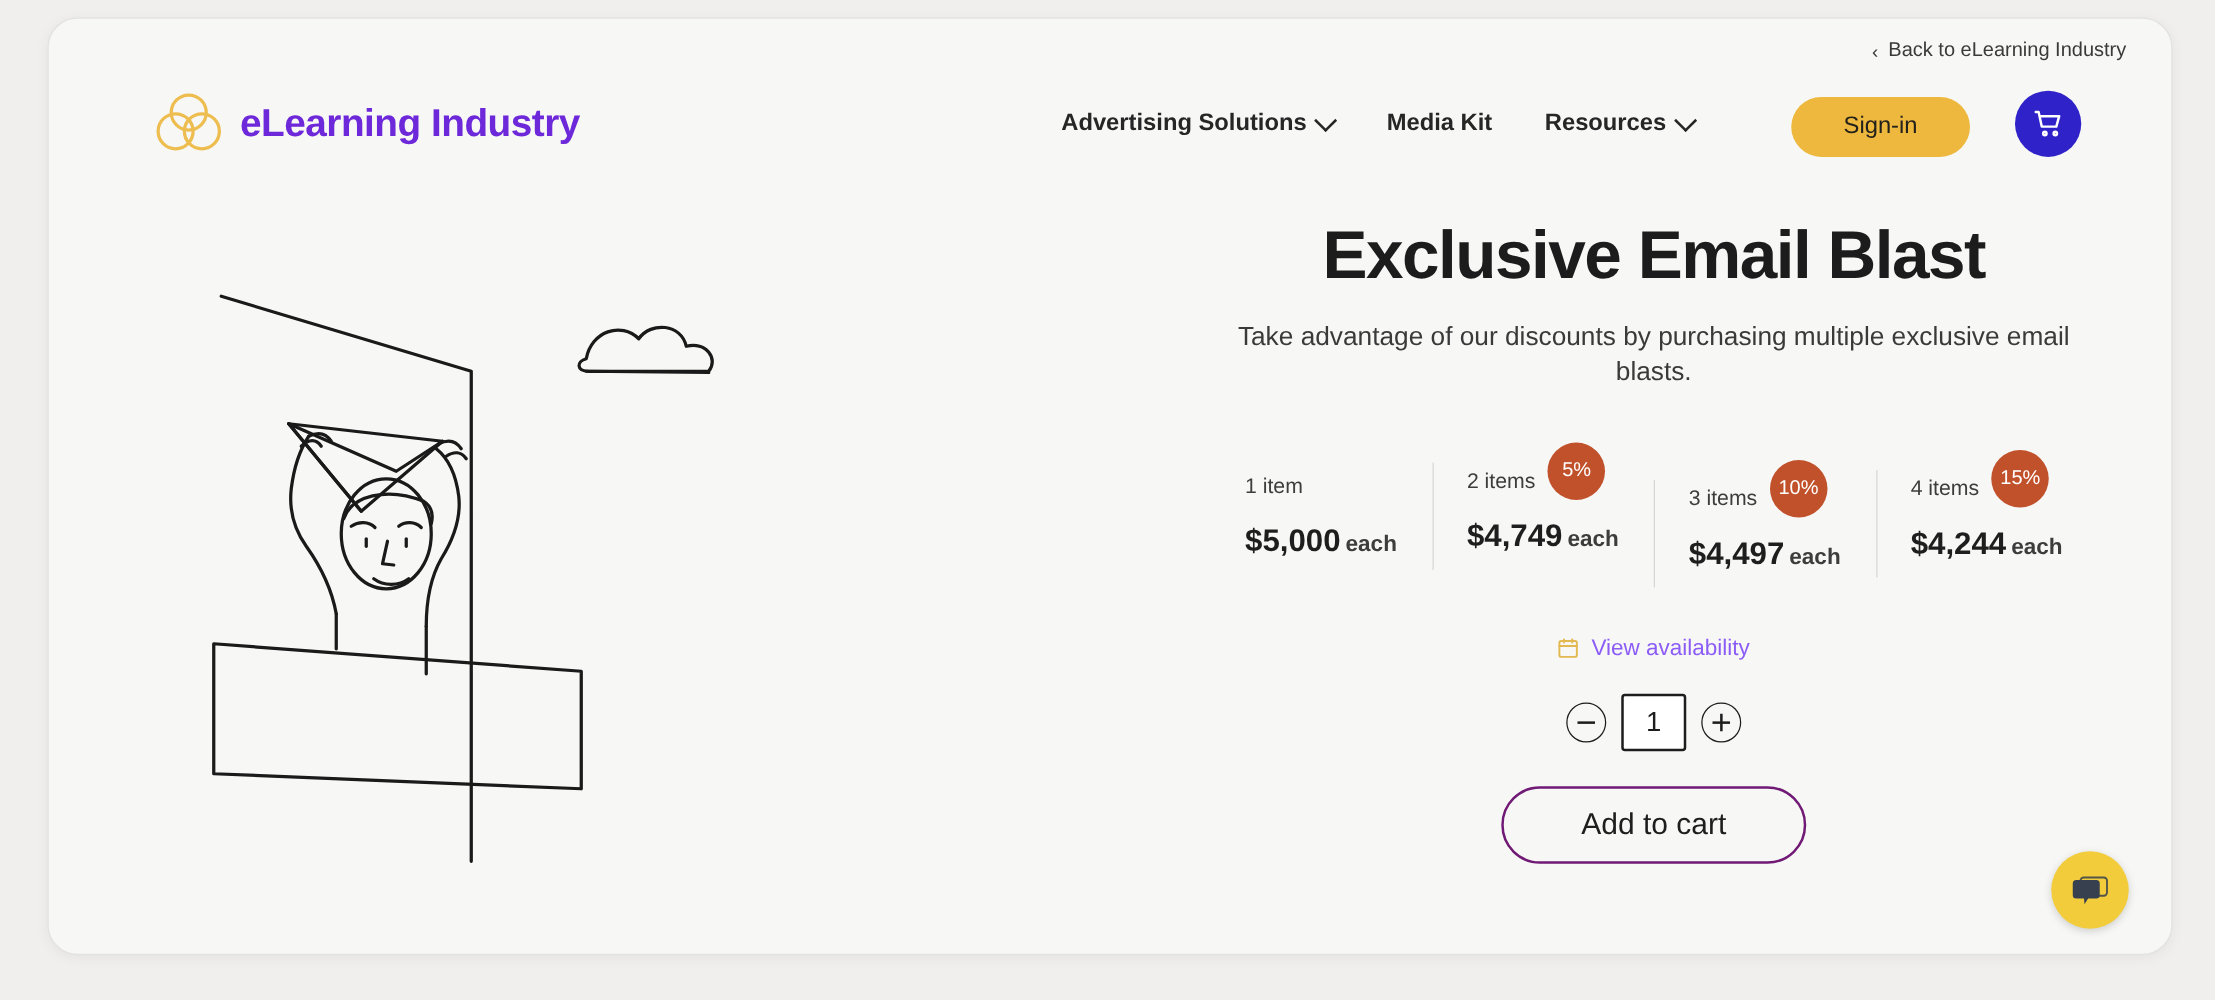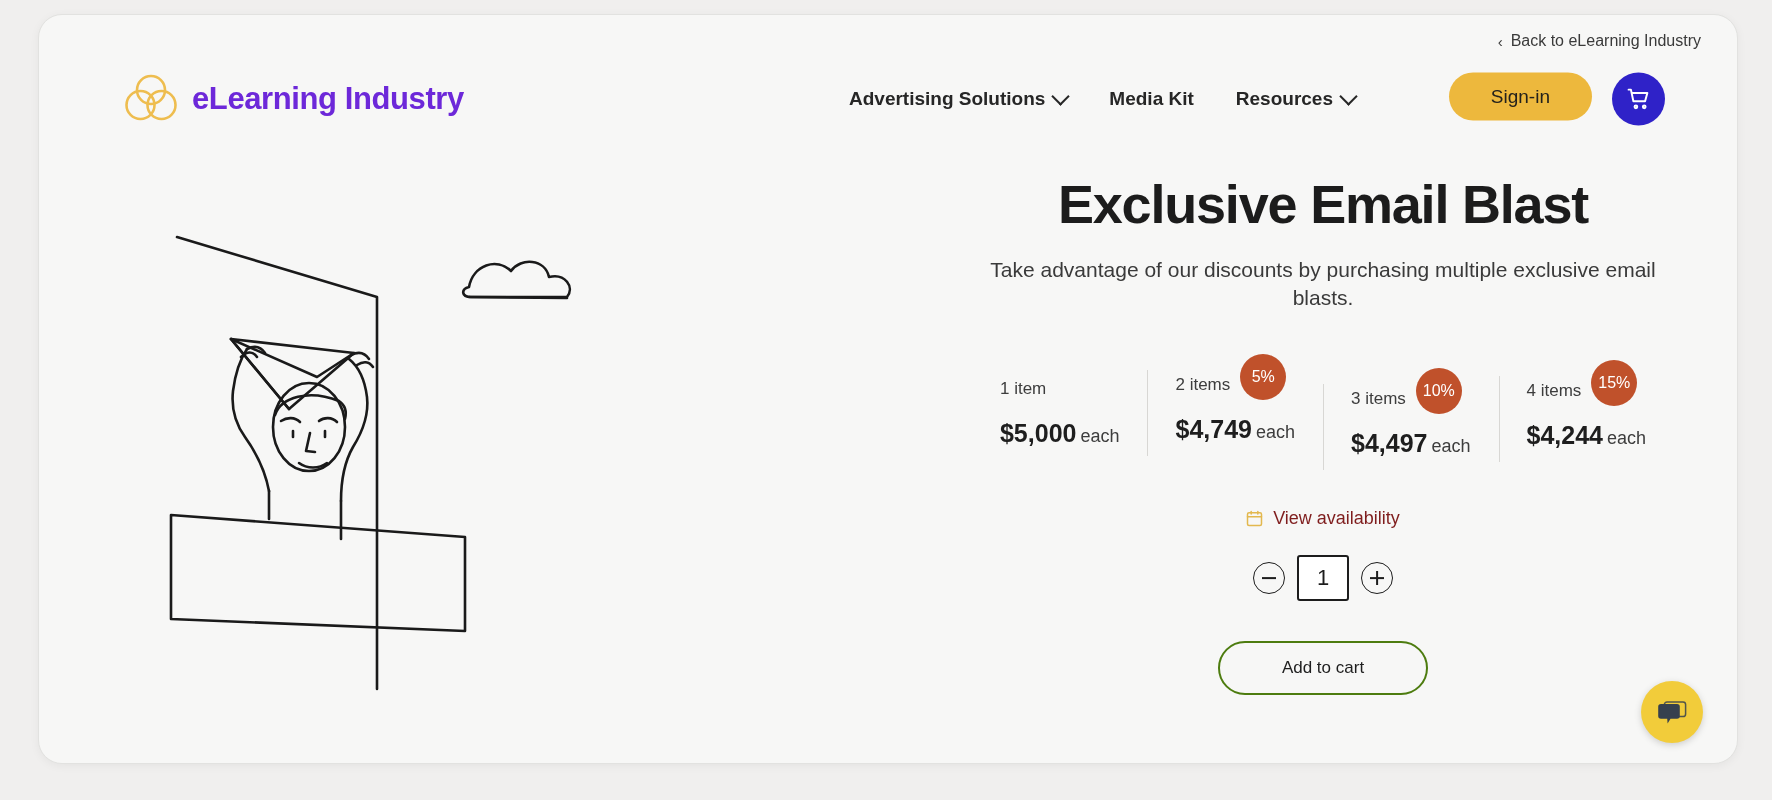--- a/index.html
+++ b/index.html
@@ -66,21 +66,21 @@
   .caret {
     display: inline-block; width: 11px; height: 11px;
     border-right: 2.2px solid #262626;
     border-bottom: 2.2px solid #262626;
     transform: translateY(-3px) rotate(45deg);
   }
 
   .header-actions {
     position: absolute; right: 72px; top: 50%;
     transform: translateY(-50%);
-    display: flex; align-items: flex-start; gap: 20px;
+    display: flex; align-items: flex-end; gap: 36px;
   }
   .signin {
     background: #edb83d; color: #23211c;
     font-size: 19px; font-weight: 500;
     border: none; border-radius: 999px;
     padding: 13px 42px; cursor: pointer;
     font-family: inherit;
   }
   .cart-btn {
     width: 53px; height: 53px; border-radius: 50%;
@@ -145,34 +145,34 @@
     font-size: 16px; font-weight: 500;
     display: flex; align-items: center; justify-content: center;
     margin-left: 10px; margin-top: -16px;
   }
   .tier-price {
     margin-top: 9px;
     font-size: 25px; font-weight: 700; color: #1e1e1e;
     white-space: nowrap;
   }
   .tier-price .each {
-    font-size: 18px; font-weight: 400; color: #3d3d3d;
+    font-size: 18px; font-weight: 700; color: #3d3d3d;
     margin-left: 4px;
   }
   
   .tier.s0 { margin-top: 0px; }
   .tier.s1 { margin-top: -4px; }
   .tier.s2 { margin-top: 10px; }
   .tier.s3 { margin-top: 2px; }
 
   
   .availability {
     display: flex; align-items: center; gap: 10px;
     margin-top: 50px;
-    font-size: 18px; color: #7f1d1d; cursor: pointer;
+    font-size: 18px; color: #8b5cf6; cursor: pointer;
   }
 
   
   .stepper {
     display: flex; align-items: center; gap: 12px;
     margin-top: 26px;
   }
   .step-btn {
     width: 32px; height: 32px; border-radius: 50%;
     border: 1.8px solid #1d1d1d;
@@ -192,26 +192,26 @@
   .qty-input {
     width: 48px; height: 42px;
     border: 2px solid #1d1d1d; border-radius: 3px;
     background: #fff; text-align: center;
     font-size: 22px; color: #1d1d1d;
     font-family: inherit; padding: 0;
   }
 
   
   .add-cart {
-    margin-top: 40px;
+    margin-top: 28px;
     background: transparent;
-    border: 2px solid #4d7c0f;
+    border: 2px solid #701a75;
     border-radius: 999px;
     padding: 15px 62px;
-    font-size: 17px; color: #1e1e1e;
+    font-size: 24px; color: #1e1e1e;
     font-family: inherit; cursor: pointer;
   }
 
   
   .chat-fab {
     position: absolute;
     right: 34px; bottom: 20px;
     width: 62px; height: 62px; border-radius: 50%;
     background: #f2cc3a; border: none;
     display: flex; align-items: center; justify-content: center;

